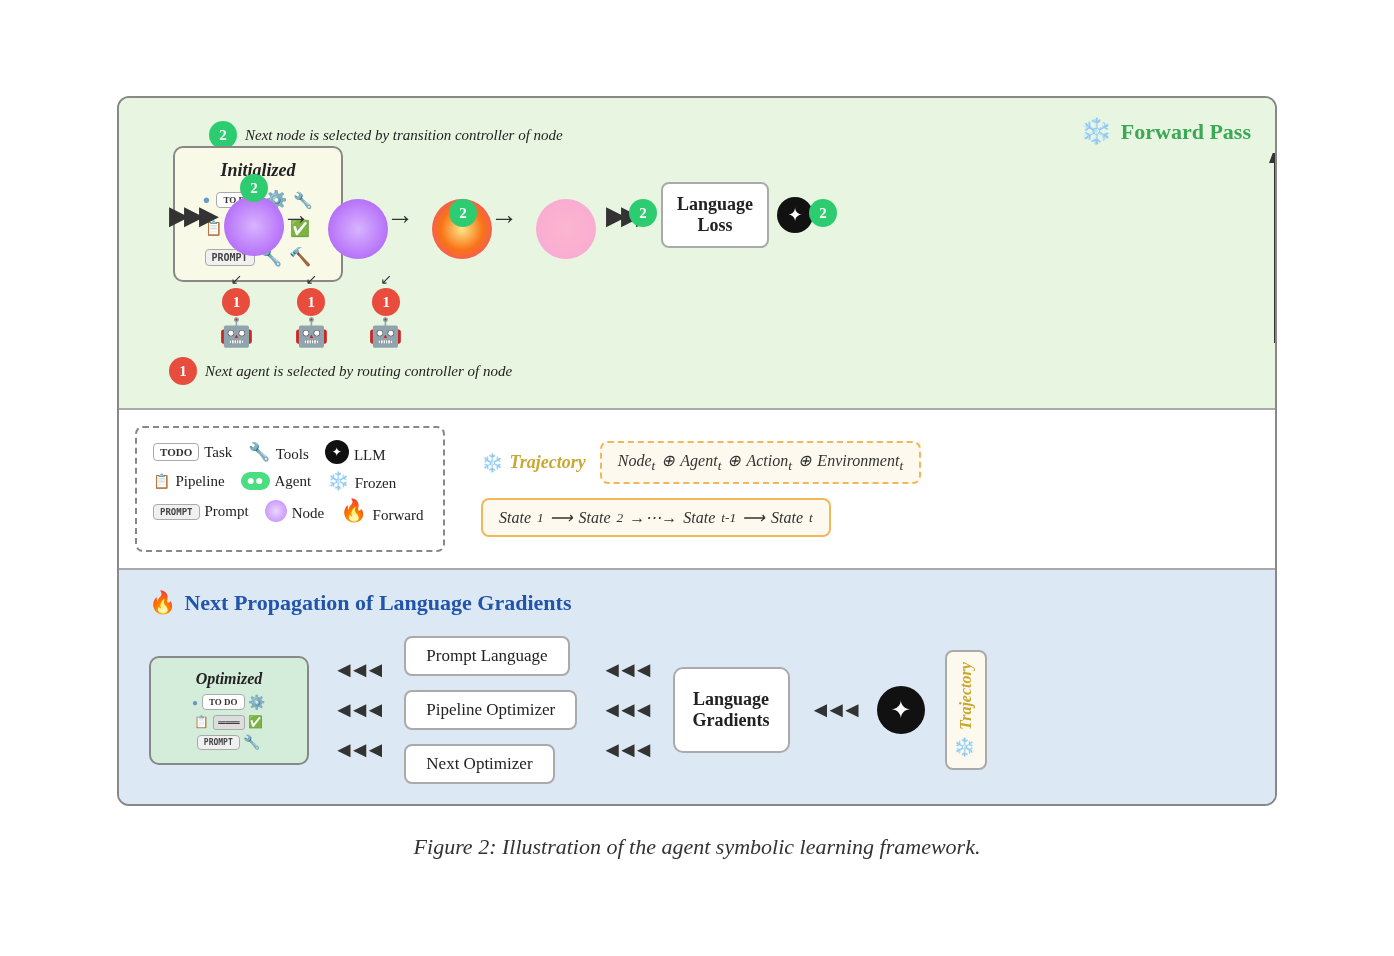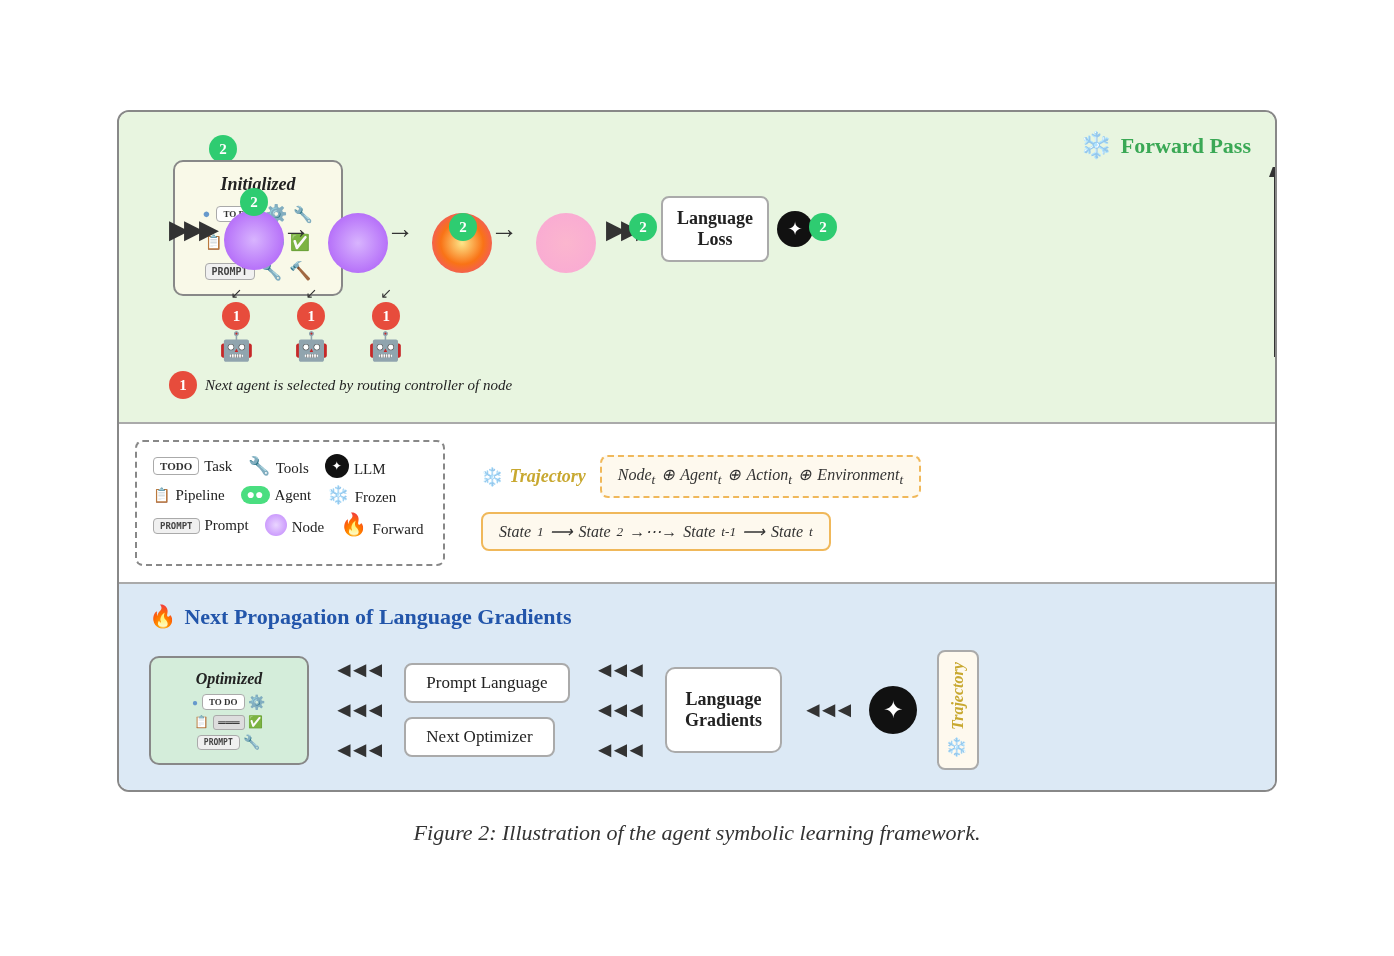--- a/index.html
+++ b/index.html
@@ -387,20 +387,21 @@
               <span style="font-size:18px;">🔧</span>
               <span style="font-size:18px;">🔨</span>
             </div>
           </div>
         </div>
 
         <div class="right-flow">
 
           <div style="display:flex;align-items:center;gap:8px;margin-bottom:14px;margin-left:40px;">
             <span class="num-badge green-badge">2</span>
+            <span class="annotation-text">Next node is selected by transition controller of node</span>
           </div>
 
           <div class="nodes-container">
 
             <span style="font-size:26px;color:#333;margin-right:10px;letter-spacing:-5px;">▶▶▶</span>
 
             <div style="display:flex;flex-direction:column;align-items:center;">
               <span class="num-badge green-badge" style="position:relative;z-index:2;">2</span>
               <div class="flow-node node-purple" style="margin-top:-6px;"></div>
             </div>
@@ -589,20 +590,25 @@
         </div>
 
         <div class="optimizers-col">
           <div class="optimizer-row">
             <div class="optimizer-box">
               <span>Prompt Language</span>
             </div>
           </div>
           <div class="optimizer-row">
             <div class="optimizer-box">
+              <span>Pipeline Optimizer</span>
+            </div>
+          </div>
+          <div class="optimizer-row">
+            <div class="optimizer-box">
               <span>Next Optimizer</span>
             </div>
           </div>
         </div>
 
         <div style="display:flex;flex-direction:column;gap:14px;margin:0 4px;">
           <span class="left-arrow" style="font-size:22px;letter-spacing:-6px;">◄◄◄</span>
           <span class="left-arrow" style="font-size:22px;letter-spacing:-6px;">◄◄◄</span>
           <span class="left-arrow" style="font-size:22px;letter-spacing:-6px;">◄◄◄</span>
         </div>

